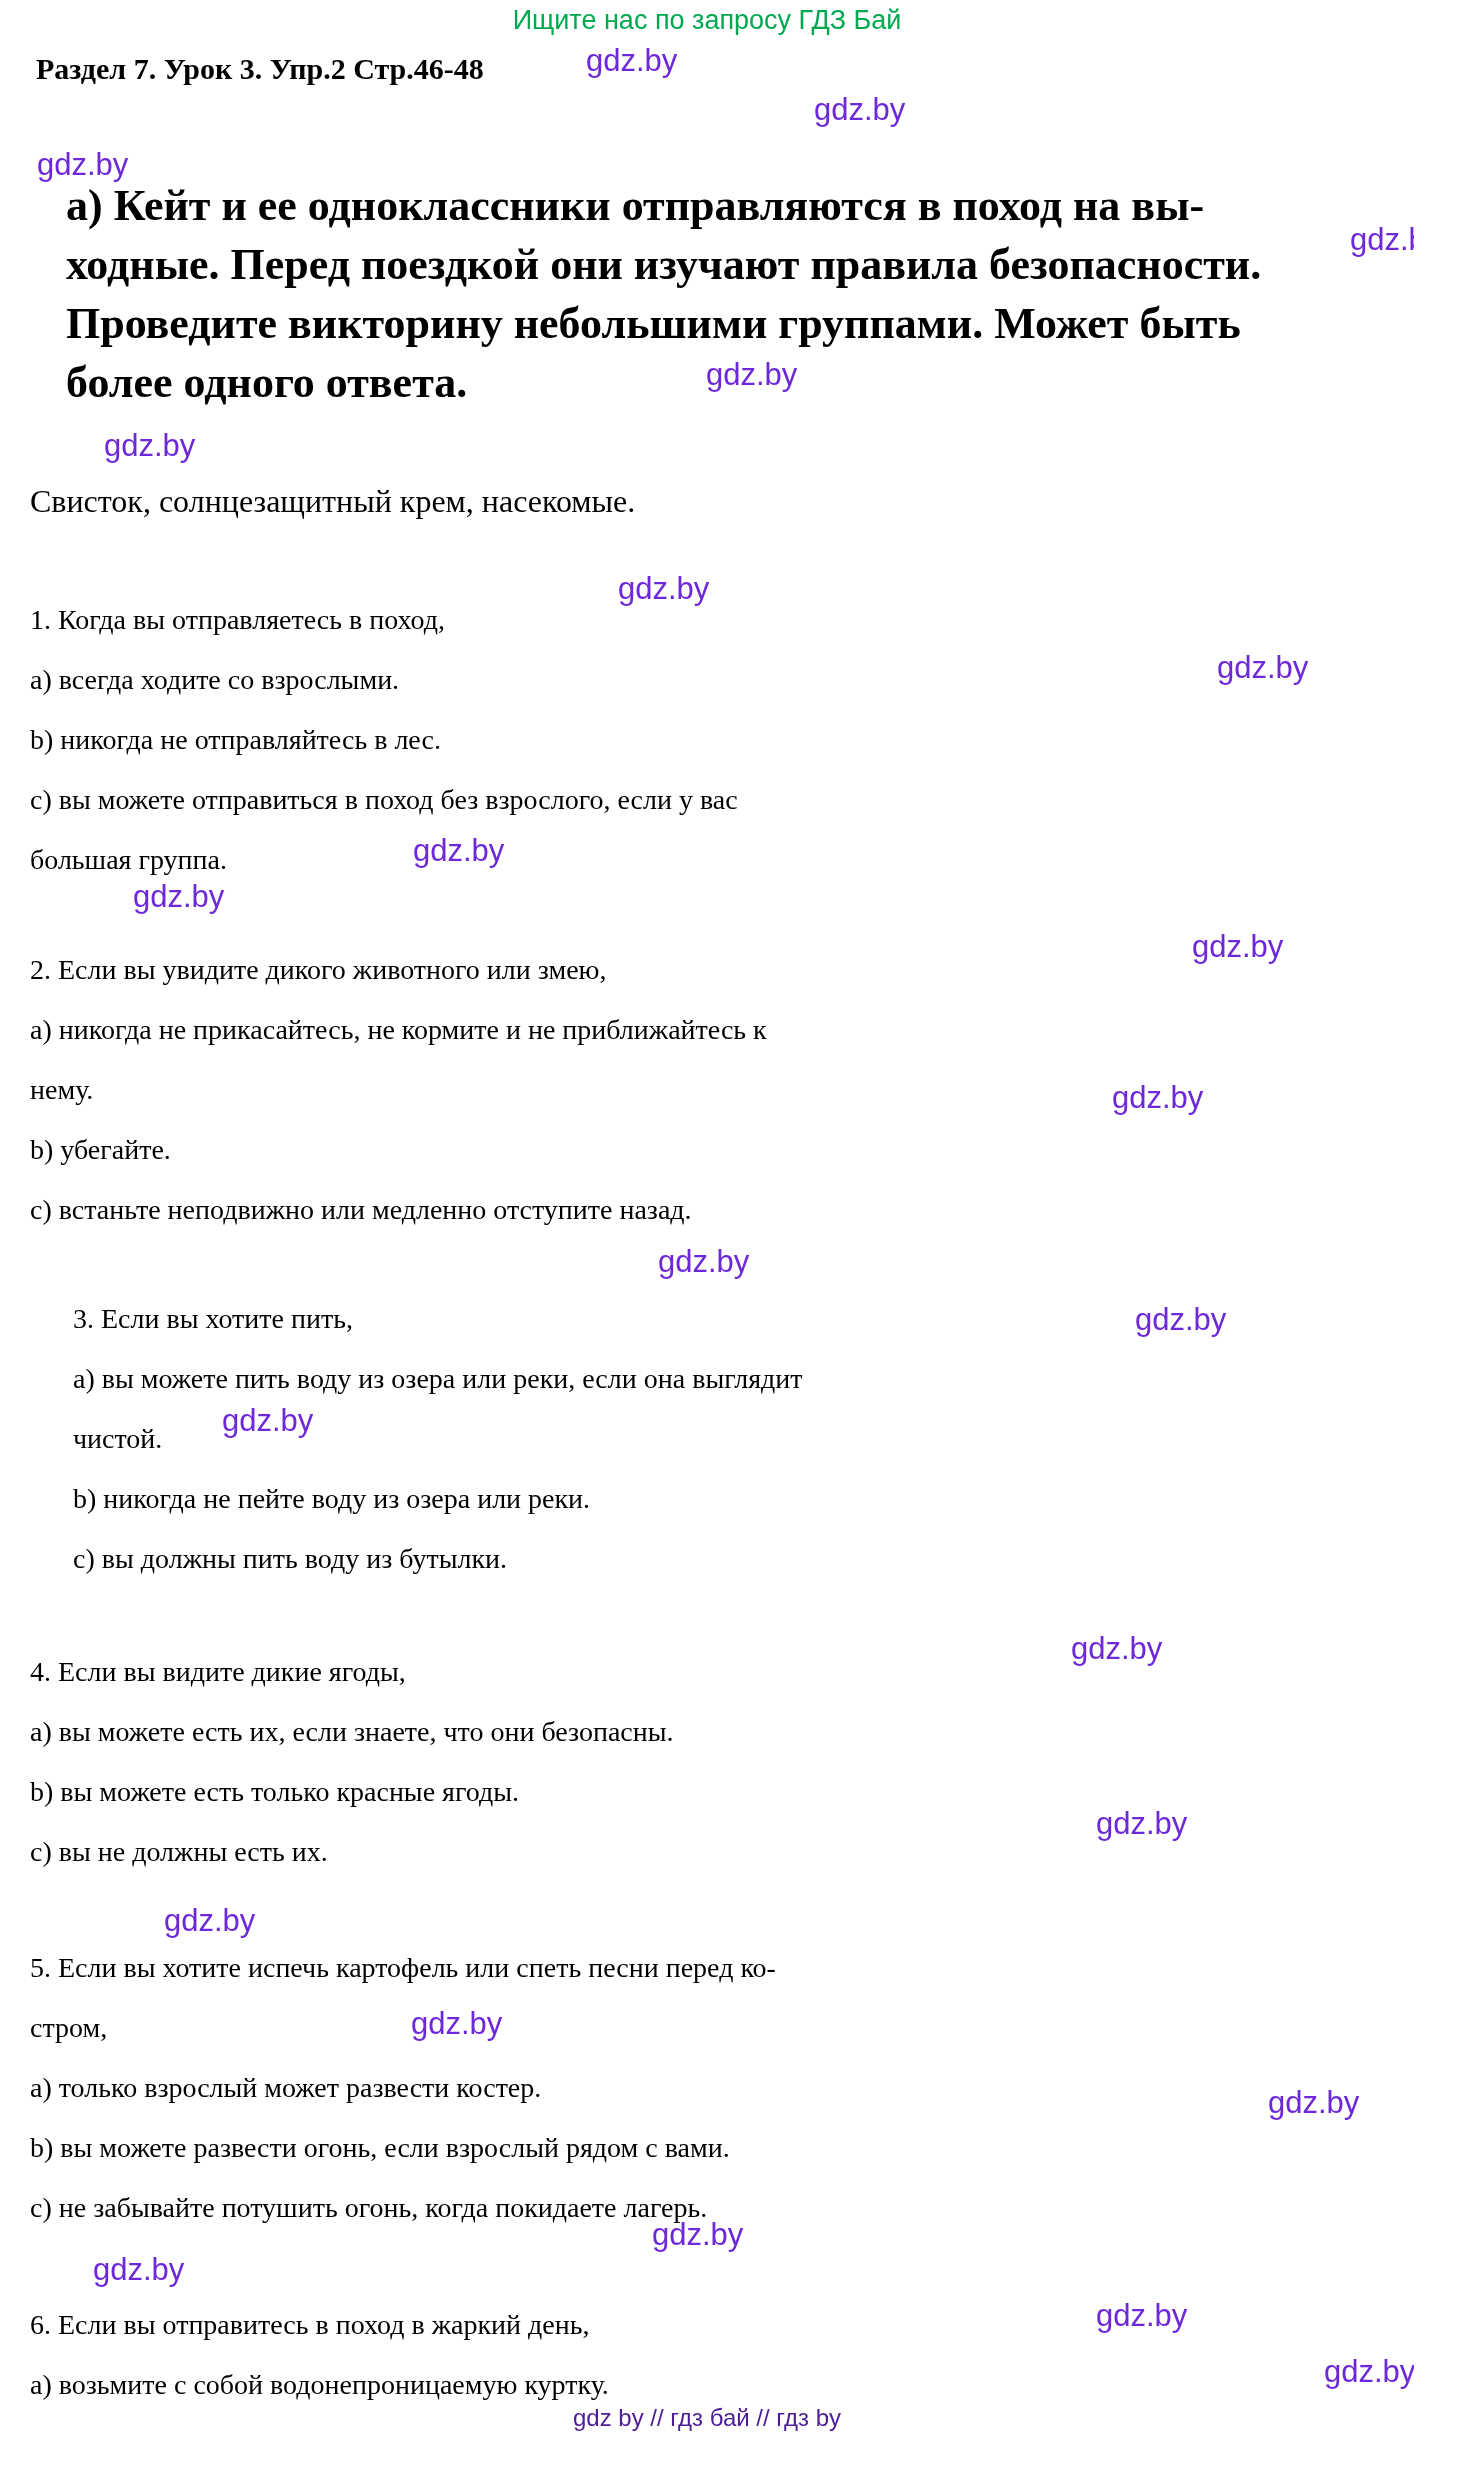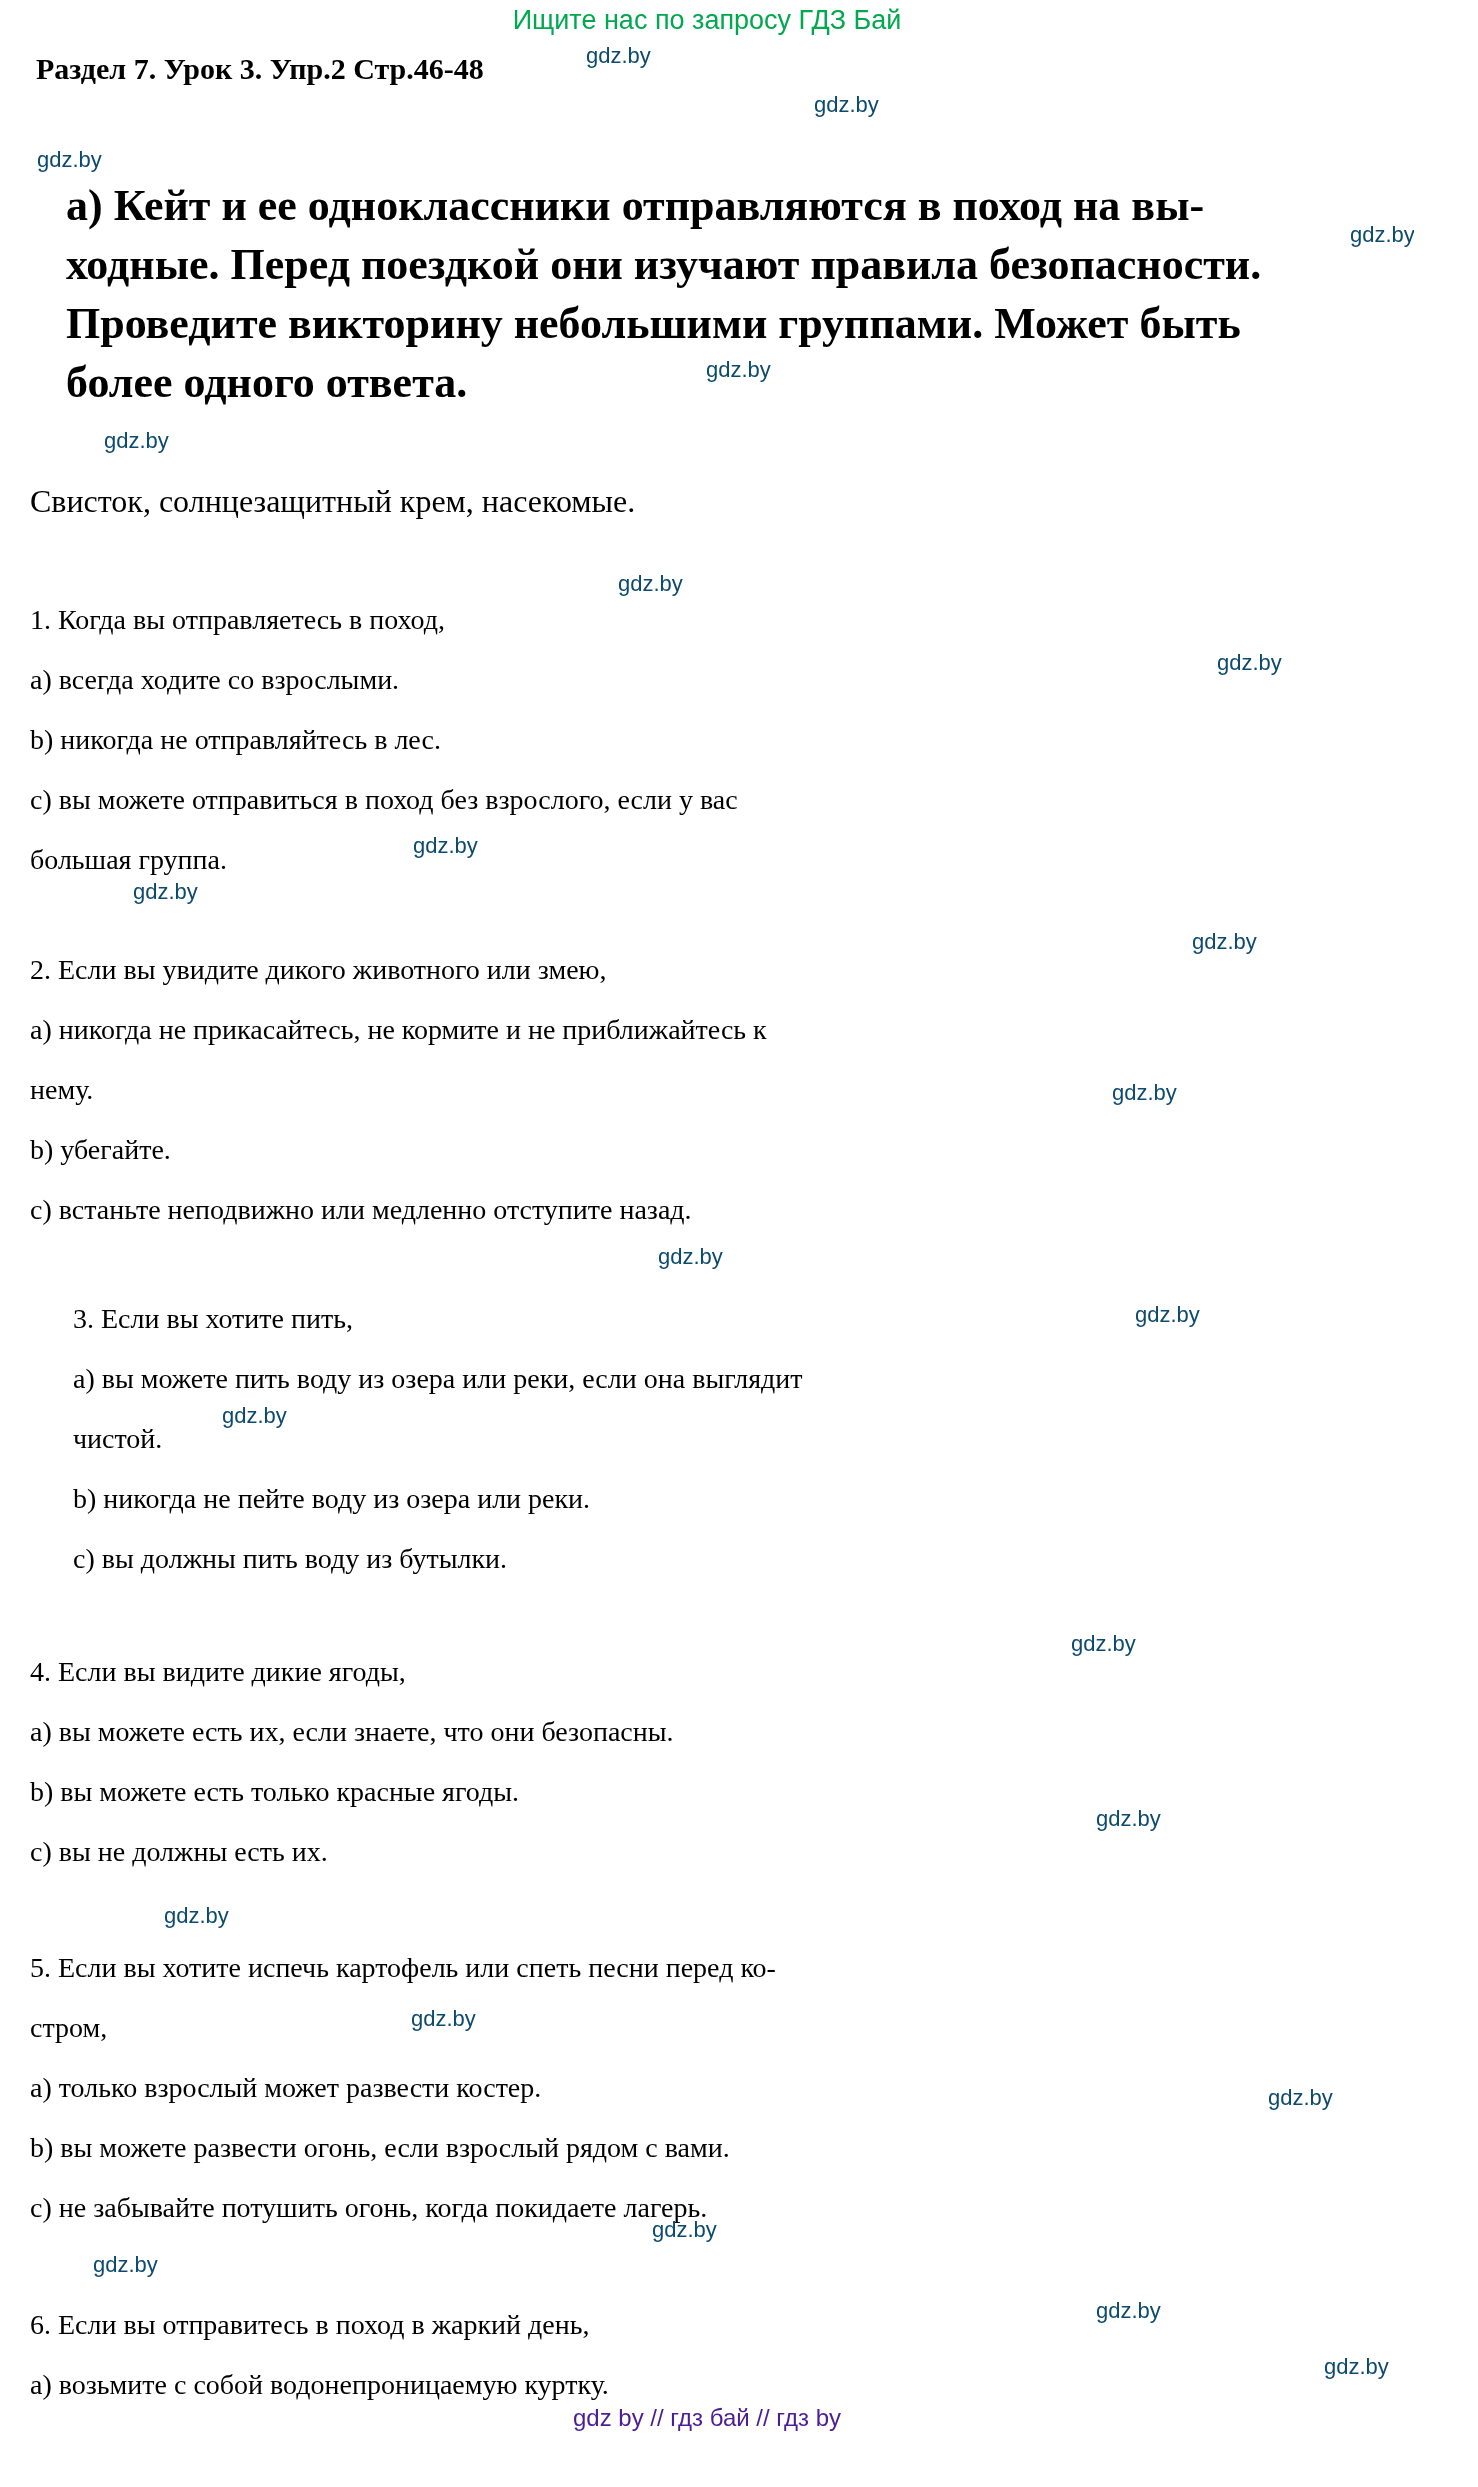--- a/index.html
+++ b/index.html
@@ -61,22 +61,22 @@
     width: 1421px;
     font-size: 28px;
     line-height: 60px;
   }
   .q-line {
     white-space: pre-line;
   }
   .wm {
     position: absolute;
     font-family: "Liberation Sans", sans-serif;
-    font-size: 22px;
-    color: #0c4a6e;
+    font-size: 31px;
+    color: #6d28d9;
     white-space: nowrap;
   }
   .footer-line {
     position: absolute;
     top: 2404px;
     left: 0;
     width: 100%;
     text-align: center;
     font-family: "Liberation Sans", sans-serif;
     font-size: 24px;

